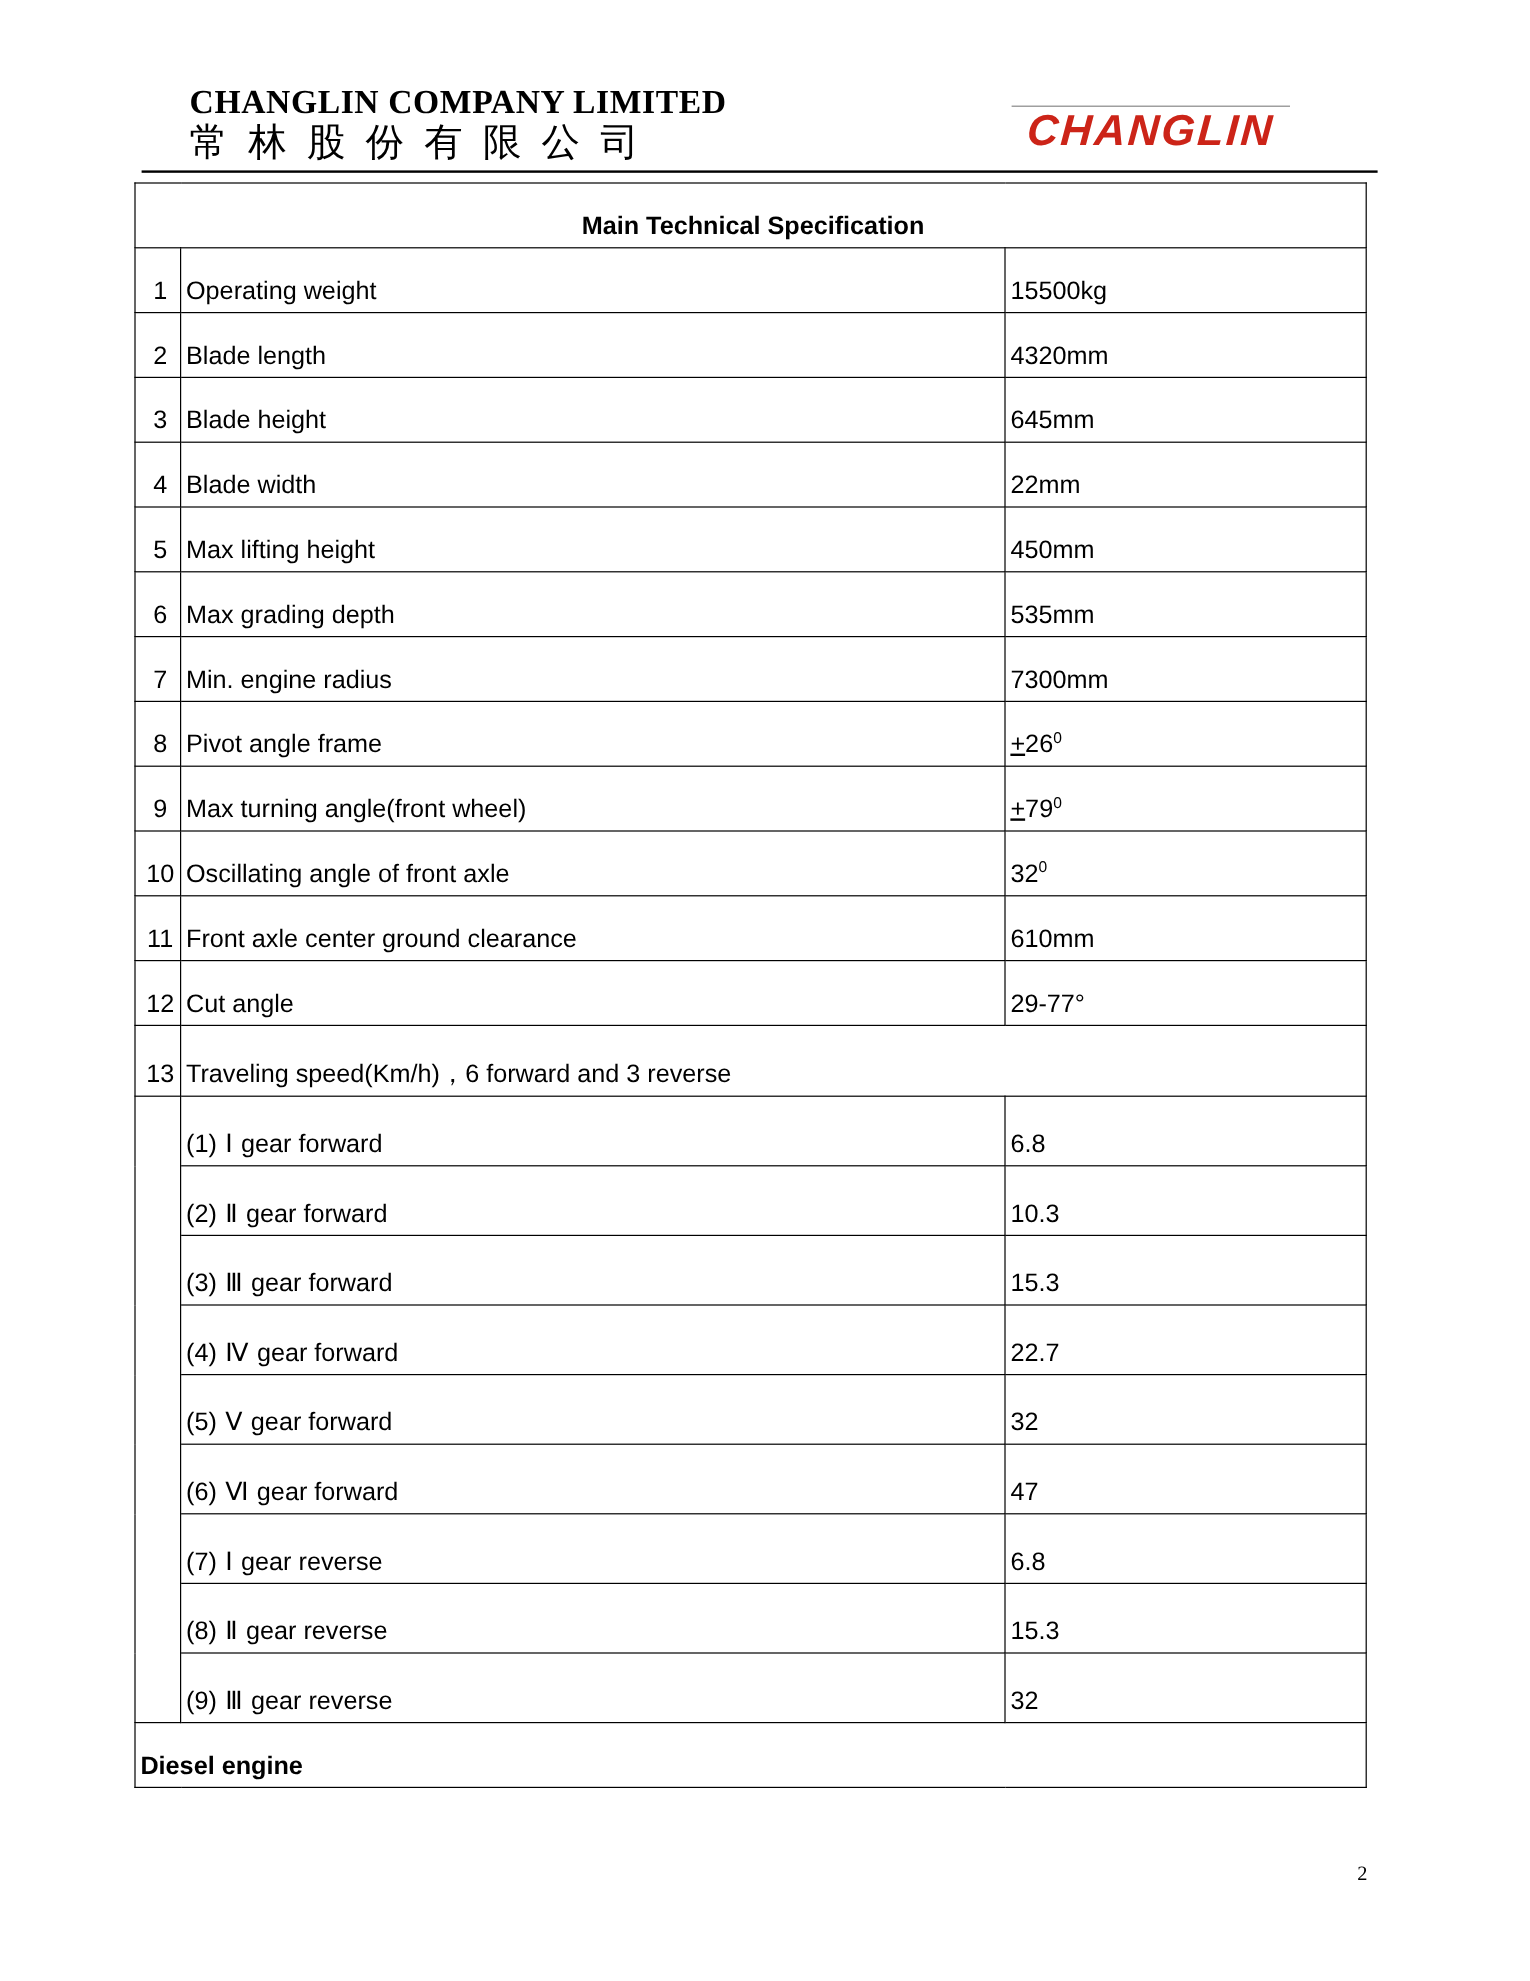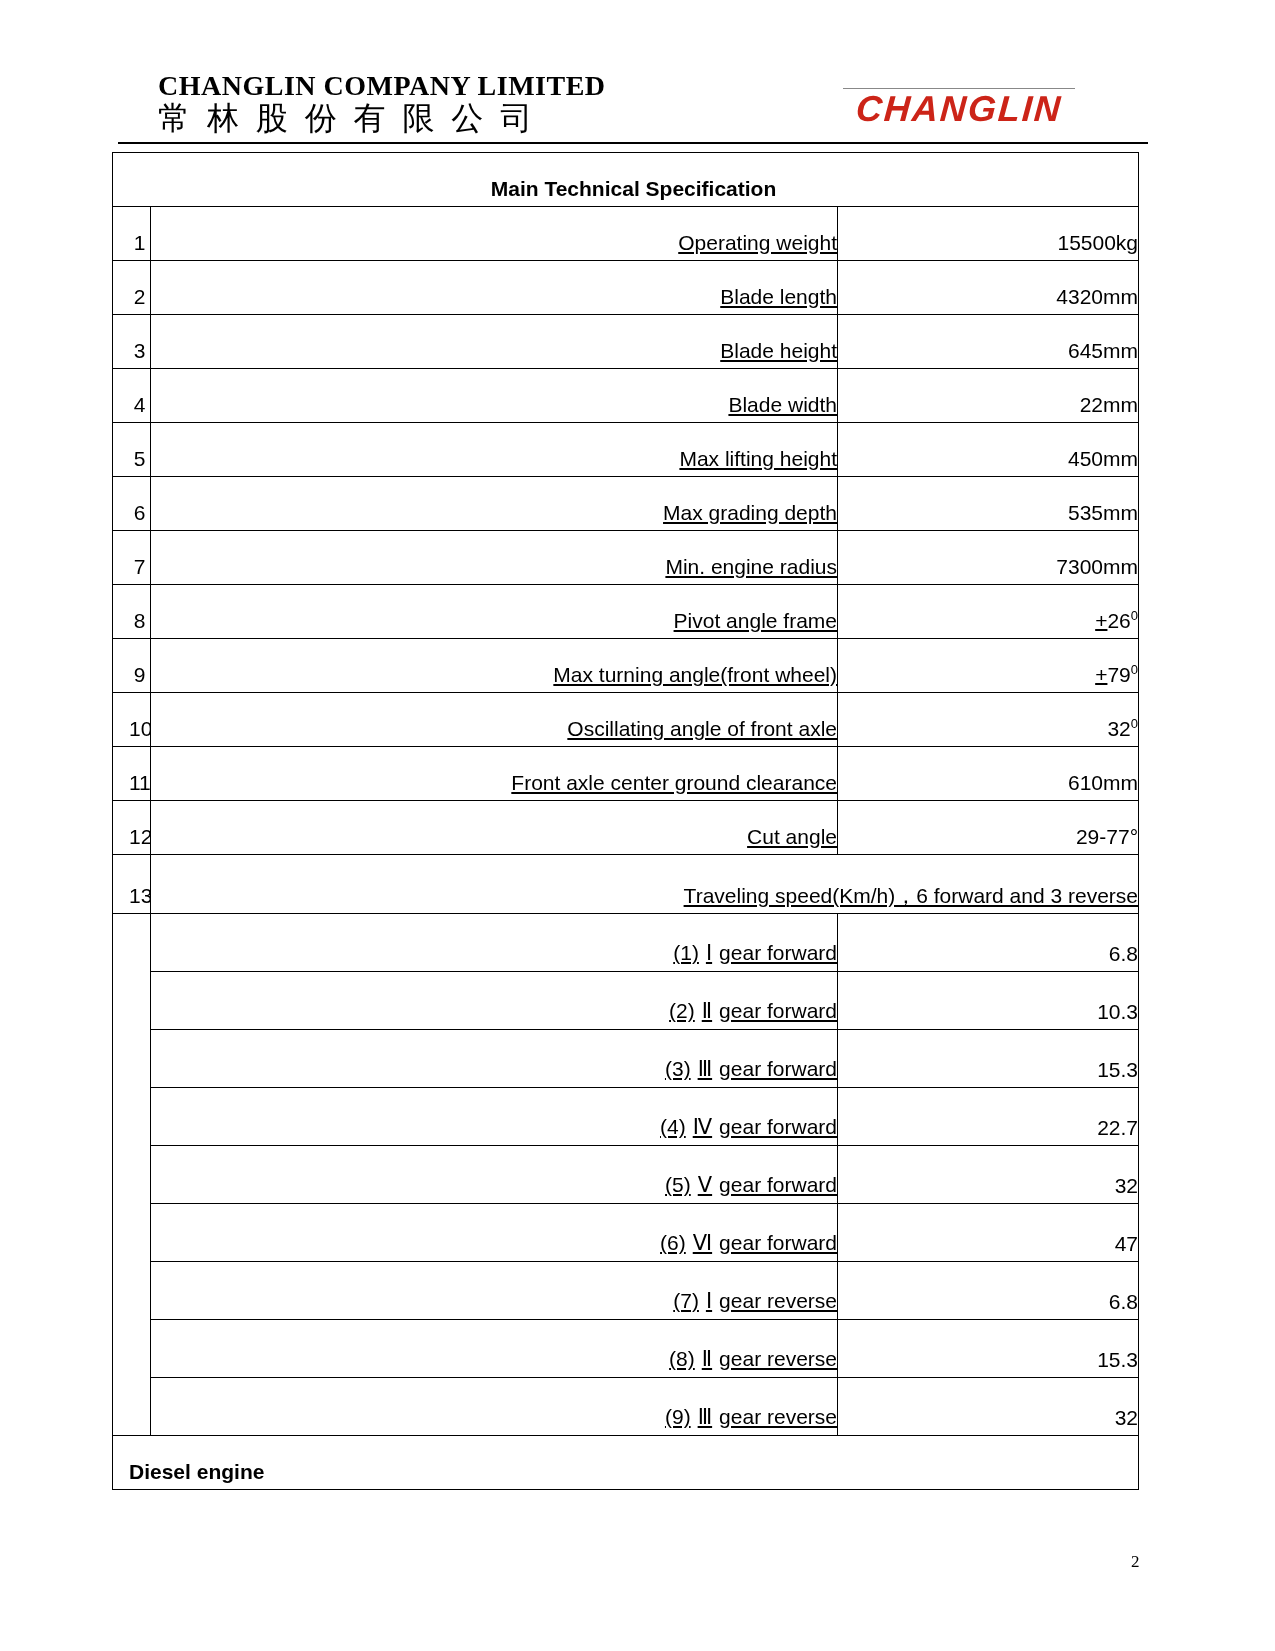--- a/index.html
+++ b/index.html
@@ -47,26 +47,26 @@
   table.spec {
     border-collapse: collapse;
     table-layout: fixed;
     width: 1026px;
   }
   table.spec td {
     border: 1.5px solid #000;
     vertical-align: bottom;
     font-size: 21px;
     line-height: 1.1;
-    padding: 0 0 6px 16px;
+    padding: 0 0 6px 4px;
     overflow: hidden;
   }
   td.no    { text-align: center; }
-  td.label { text-align: right; padding-left: 4px; text-decoration: underline; }
-  td.value { text-align: right; }
+  td.label { text-align: left; padding-left: 4px; }
+  td.value { text-align: left; }
   td.title-cell {
     text-align: center; font-weight: bold; font-size: 22px;
     padding-bottom: 10px; padding-right: 62px;
   }
   td.section-cell {
     font-weight: bold; font-size: 22px;
     padding-bottom: 7px; padding-right: 62px;
   }
   .pm { text-decoration: underline; text-decoration-thickness: 2px; }
   sup.deg { font-size: 13px; line-height: 0; }

